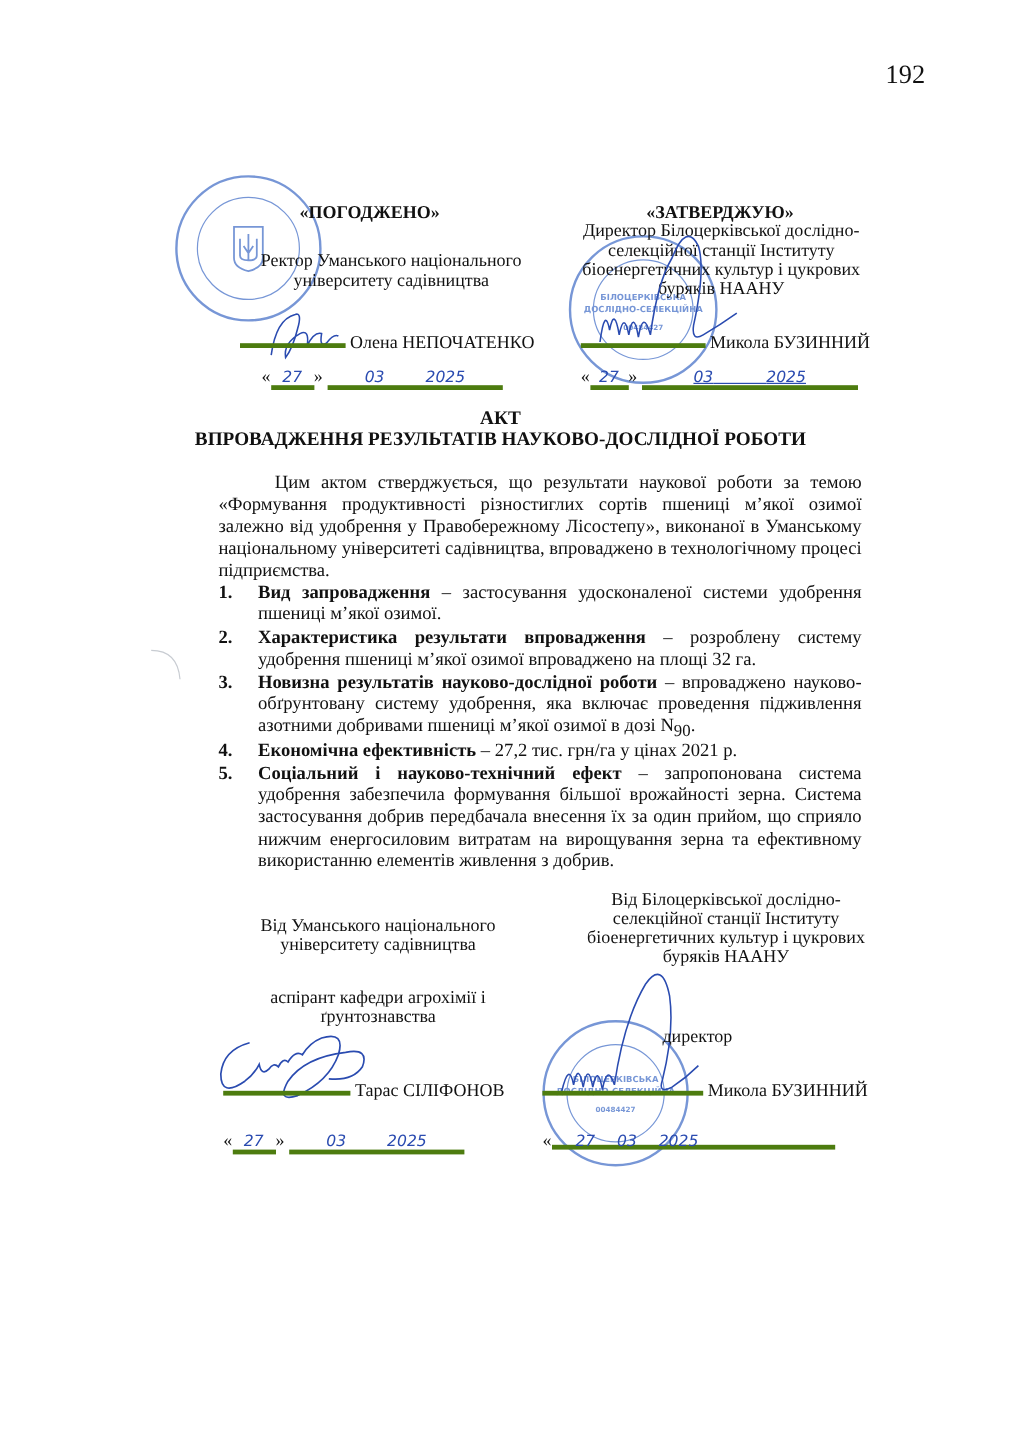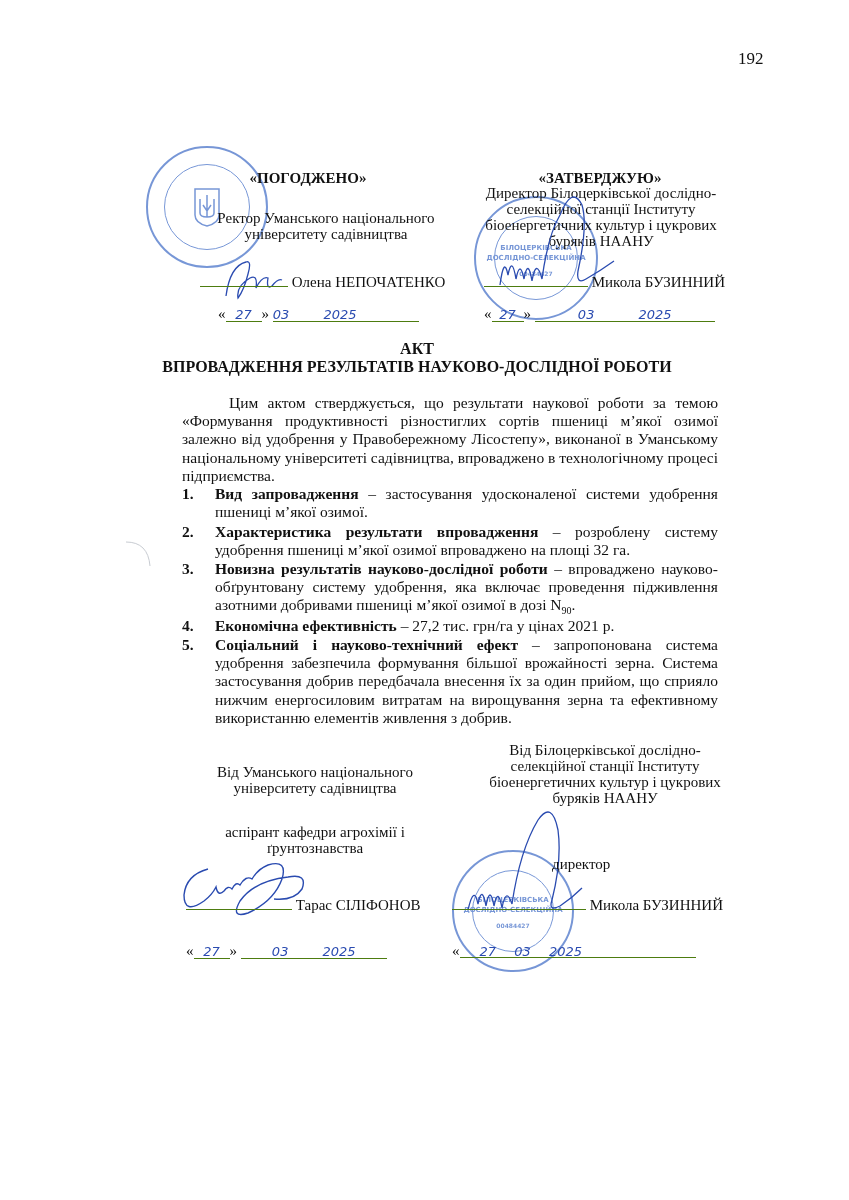--- a/index.html
+++ b/index.html
@@ -1,23 +1,23 @@
 <!DOCTYPE html>
 <html><head>
 <meta charset="utf-8">
 <style>
   html, body { margin: 0; padding: 0; background: #ffffff; }
   body { width: 849px; height: 1200px; position: relative; overflow: hidden;
          font-family: "Liberation Serif", "DejaVu Serif", serif; color: #111; }
   .abs { position: absolute; }
-  .page-number { left: 738px; top: 49px; font-size: 17px; }
+  .page-number { left: 738px; top: 49px; font-size: 22px; }
   .center { text-align: center; }
   .hdr { font-size: 15px; line-height: 16px; }
   .bold { font-weight: bold; }
-  .line { display: inline-block; border-bottom: 1px solid #4d7c0f; height: 14px; vertical-align: baseline; }
+  .line { display: inline-block; border-bottom: 4px solid #4d7c0f; height: 14px; vertical-align: baseline; }
   .hand { color: #2a4bb0; font-family: "DejaVu Sans", sans-serif; font-style: italic; font-size: 13px; }
   .stamp { border: 2px solid #4a74c9; border-radius: 50%; opacity: 0.75; }
   .stamp-inner { position: absolute; border: 1.5px solid #4a74c9; border-radius: 50%; }
   .stamp-text { position: absolute; color: #4a74c9; font-family: "DejaVu Sans", sans-serif; font-size: 7px; font-weight: bold; text-align: center; width: 100%; }
   .title { left: 0; width: 834px; text-align: center; font-size: 16px; font-weight: bold; line-height: 18px; }
   .body-text { left: 182px; width: 536px; font-size: 15.5px; line-height: 18.2px; text-align: justify; }
   .indent { text-indent: 47px; }
   .list-item { position: absolute; left: 182px; width: 536px; font-size: 15.5px; line-height: 18.2px; }
   .list-num { position: absolute; left: 0; top: 0; font-weight: bold; }
   .list-content { margin-left: 33px; text-align: justify; }
@@ -46,21 +46,21 @@
 <svg class="sig" width="80" height="50" style="left:216px; top:256px;" viewBox="0 0 80 50">
   <path d="M10 40 Q14 10 30 6 Q36 4 32 18 Q28 34 22 42 Q20 30 34 22 Q42 18 40 32 Q46 20 52 22 Q50 34 56 30 Q62 22 66 24" fill="none" stroke="#2a4bb0" stroke-width="1.3"></path>
 </svg>
 <div class="abs" style="left:200px; top:272px; font-size:15px;">
   <span class="line" style="width:88px;"></span>
   <span>Олена НЕПОЧАТЕНКО</span>
 </div>
 
 <div class="abs" style="left:218px; top:306px; font-size:15px;">
   <span>«</span><span class="line hand" style="width:36px; text-align:center;">27</span><span>»</span>
-  <span class="line hand" style="width:146px; text-align:left; word-spacing:30px;"><span>03</span> <span>2025</span></span>
+  <span class="line hand" style="width:146px; text-align:center; word-spacing:30px;"><span>03</span> <span>2025</span></span>
 </div>
 
 <div class="abs stamp" style="left:474px; top:196px; width:120px; height:120px;">
   <div class="stamp-inner" style="left:18px; top:18px; width:82px; height:82px;"></div>
   <div class="stamp-text" style="top:46px;">БІЛОЦЕРКІВСЬКА</div>
   <div class="stamp-text" style="top:56px;">ДОСЛІДНО-СЕЛЕКЦІЙНА</div>
   <div class="stamp-text" style="top:72px; font-size:6px;">00484427</div>
 </div>
 
 <div class="abs hdr bold center" style="left:520px; top:170px; width:160px;">«ЗАТВЕРДЖУЮ»</div>
@@ -74,39 +74,39 @@
 <svg class="sig" width="140" height="150" style="left:490px; top:175px;" viewBox="0 0 140 150">
   <path d="M10 110 Q14 80 18 100 Q22 80 26 104 Q30 84 34 104 Q38 82 42 106 Q46 82 52 104 Q58 60 70 40 Q82 10 92 30 Q98 50 88 96 Q86 110 96 104 Q110 96 124 86" fill="none" stroke="#2a4bb0" stroke-width="1.3"></path>
 </svg>
 <div class="abs" style="left:484px; top:272px; font-size:15px;">
   <span class="line" style="width:104px;"></span>
   <span>Микола БУЗИННИЙ</span>
 </div>
 
 <div class="abs" style="left:484px; top:306px; font-size:15px;">
   <span>«</span><span class="line hand" style="width:32px; text-align:center;">27</span><span>»</span>
-  <span class="line hand" style="width:180px; text-align:center; word-spacing:40px;"><span>03</span> <span>2025</span></span>
+  <span class="line hand" style="width:180px; text-align:center; word-spacing:40px;text-decoration:underline;"><span>03</span> <span>2025</span></span>
 </div>
 
 <div class="abs title" style="top:340px;">АКТ</div>
 <div class="abs title" style="top:358px;">ВПРОВАДЖЕННЯ РЕЗУЛЬТАТІВ НАУКОВО-ДОСЛІДНОЇ РОБОТИ</div>
 
 <div class="abs body-text indent" style="top:394px;">Цим актом стверджується, що результати наукової роботи за темою «Формування продуктивності різностиглих сортів пшениці м’якої озимої залежно від удобрення у Правобережному Лісостепу», виконаної в Уманському національному університеті садівництва, впроваджено в технологічному процесі підприємства.</div>
 
 <div class="list-item" style="top:485px;">
   <span class="list-num">1.</span>
   <div class="list-content"><b>Вид запровадження</b><span> – застосування удосконаленої системи удобрення пшениці м’якої озимої.</span></div>
 </div>
 <div class="list-item" style="top:523px;">
   <span class="list-num">2.</span>
   <div class="list-content"><b>Характеристика результати впровадження</b><span> – розроблену систему удобрення пшениці м’якої озимої впроваджено на площі 32 га.</span></div>
 </div>
 <div class="list-item" style="top:560px;">
   <span class="list-num">3.</span>
-  <div class="list-content"><b>Новизна результатів науково-дослідної роботи</b><span> – впроваджено науково-обґрунтовану систему удобрення, яка включає проведення підживлення азотними добривами пшениці м’якої озимої в дозі N</span><sub style="font-size:10px;">90</sub><span>.</span></div>
+  <div class="list-content"><b>Новизна результатів науково-дослідної роботи</b><span> – впроваджено науково-обґрунтовану систему удобрення, яка включає проведення підживлення азотними добривами пшениці м’якої озимої в дозі N</span><sub style="font-size:14px;">90</sub><span>.</span></div>
 </div>
 <div class="list-item" style="top:617px;">
   <span class="list-num">4.</span>
   <div class="list-content"><b>Економічна ефективність</b><span> – 27,2 тис. грн/га у цінах 2021 р.</span></div>
 </div>
 <div class="list-item" style="top:636px;">
   <span class="list-num">5.</span>
   <div class="list-content"><b>Соціальний і науково-технічний ефект</b><span> – запропонована система удобрення забезпечила формування більшої врожайності зерна. Система застосування добрив передбачала внесення їх за один прийом, що сприяло нижчим енергосиловим витратам на вирощування зерна та ефективному використанню елементів живлення з добрив.</span></div>
 </div>
 

